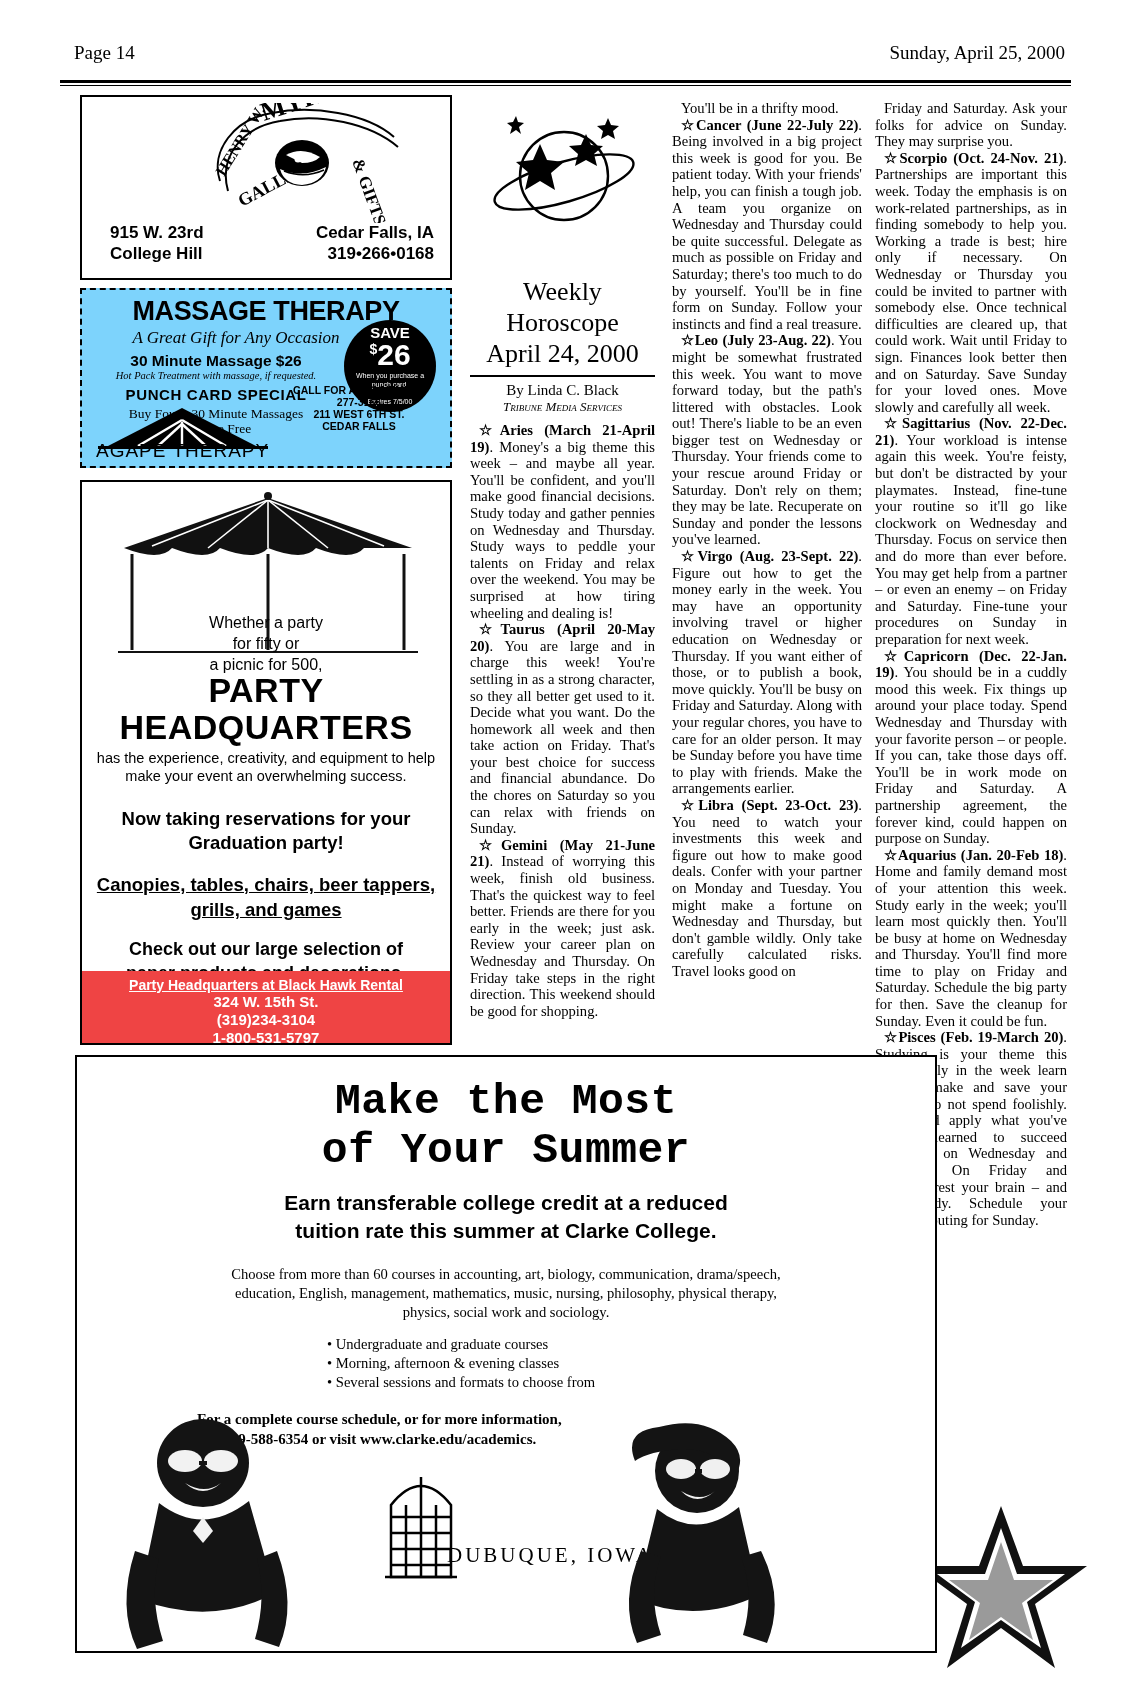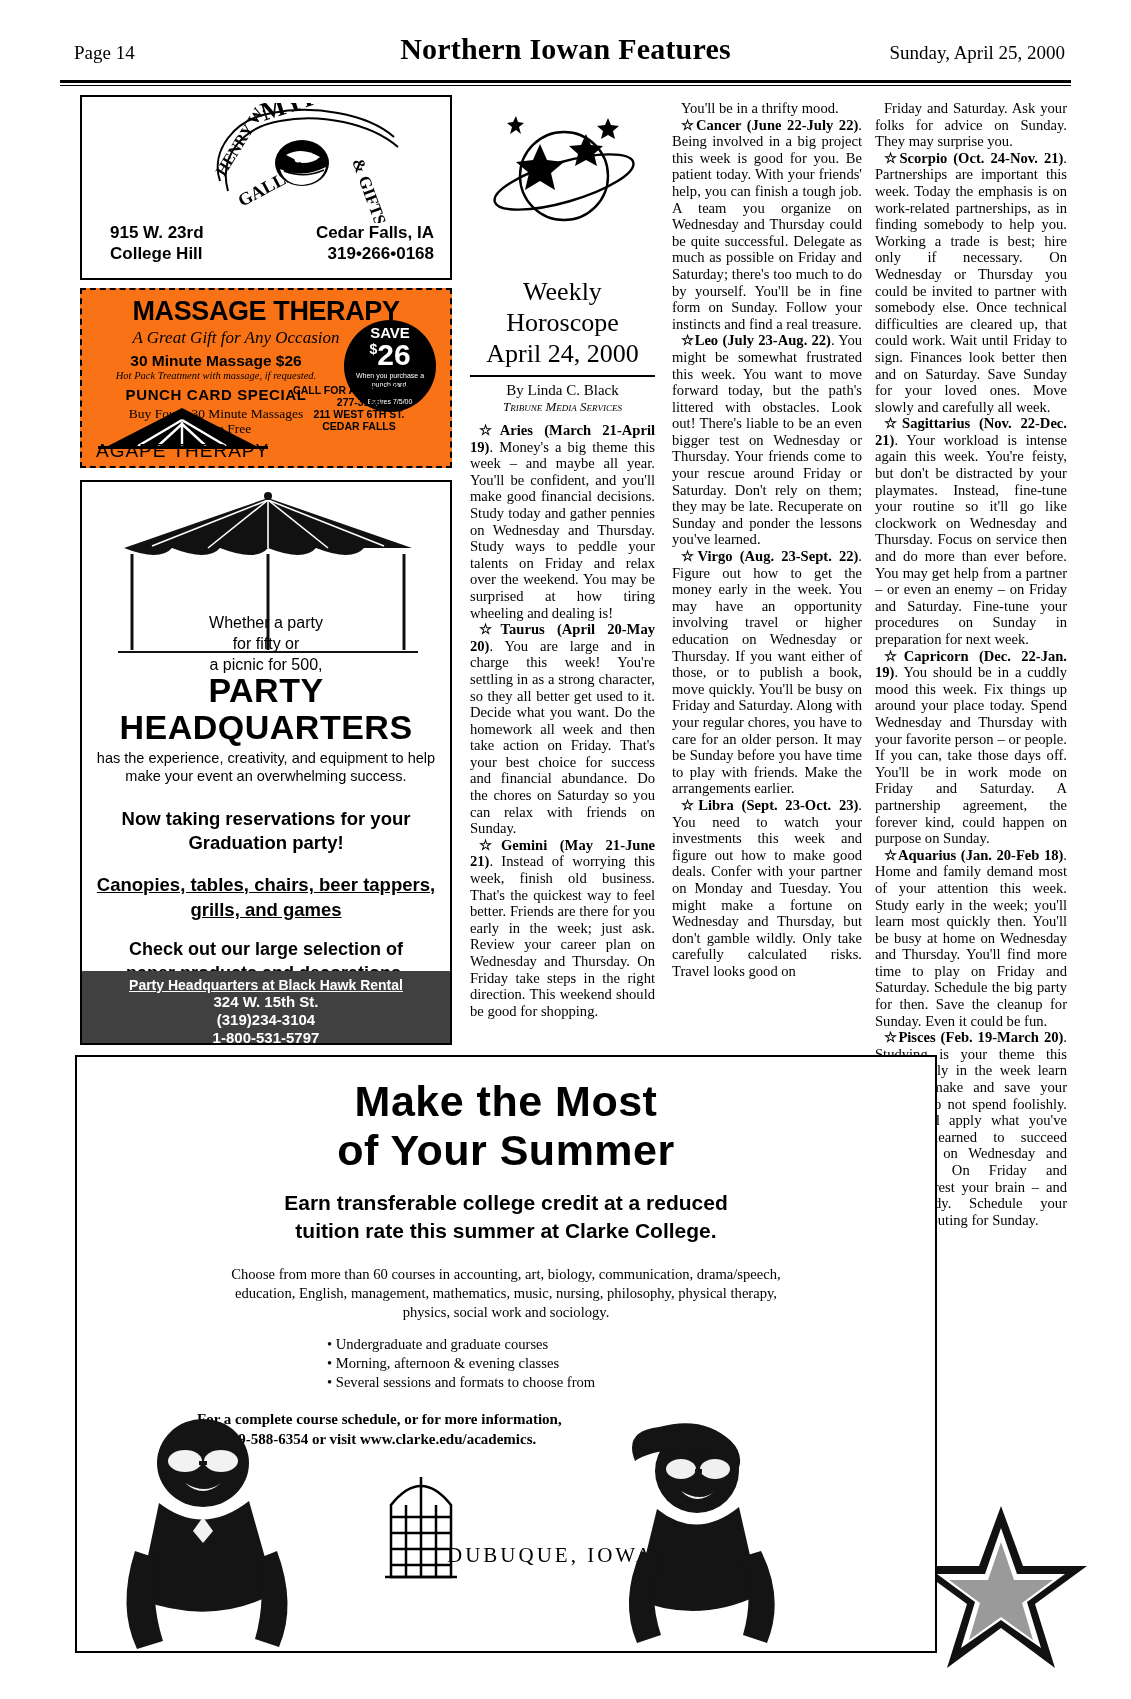--- a/index.html
+++ b/index.html
@@ -45,21 +45,21 @@
     font-weight:bold; font-size:17px; line-height:21px;margin-left:12px;
   }
   .myrtle-city {
     position:absolute; right:16px; bottom:14px; text-align:right;
     font-family:"Liberation Sans", sans-serif; font-weight:bold; font-size:17px; line-height:21px;
   }
 
   
   .ad-agape {
     position:absolute; left:80px; top:288px; width:372px; height:180px;
-    border:2px dashed #000; box-sizing:border-box; background:#f97316;
+    border:2px dashed #000; box-sizing:border-box; background:#7dd3fc;
   }
   .agape-title {
     position:absolute; left:0; right:0; top:6px; text-align:center;
     font-family:"Liberation Sans", sans-serif; font-weight:bold; font-size:27px; letter-spacing:-0.4px;
   }
   .agape-sub {
     position:absolute; left:0; right:60px; top:38px; text-align:center;
     font-style:italic; font-size:17px; font-family:"Liberation Serif", serif;
   }
   .agape-l1 { position:absolute; left:8px; right:108px; top:62px; text-align:center; font-family:"Liberation Sans", sans-serif; font-weight:bold; font-size:15.5px;}
@@ -110,34 +110,34 @@
   .party-list {
     position:absolute; left:12px; right:12px; top:390px; text-align:center;
     font-family:"Liberation Sans", sans-serif; font-weight:bold; font-size:18.5px; line-height:25px;
     text-decoration:underline;
   }
   .party-check {
     position:absolute; left:14px; right:14px; top:455px; text-align:center;
     font-family:"Liberation Sans", sans-serif; font-weight:bold; font-size:18px; line-height:24px;
   }
   .party-footer {
-    position:absolute; left:0; right:0; bottom:0; height:72px; background:#404040; color:#fff;
+    position:absolute; left:0; right:0; bottom:0; height:72px; background:#ef4444; color:#fff;
     font-family:"Liberation Sans", sans-serif; text-align:center;
   }
   .party-footer .pf1 { margin-top:6px; font-weight:bold; font-size:14px; text-decoration:underline; }
   .party-footer .pf2 { font-weight:bold; font-size:15px; line-height:18px; }
 
   
   .ad-clarke {
     position:absolute; left:75px; top:1055px; width:862px; height:598px;
     border:2px solid #000; box-sizing:border-box; background:#fff;
   }
   .clarke-h1 {
     position:absolute; left:0; right:0; top:20px; text-align:center;
-    font-family:Liberation Sans, sans-serif; font-weight:bold; font-size:43px; line-height:49px;
+    font-family:Liberation Mono, monospace; font-weight:bold; font-size:43px; line-height:49px;
     letter-spacing:0.5px;
   }
   .clarke-h2 {
     position:absolute; left:60px; right:60px; top:132px; text-align:center;
     font-family:"Liberation Sans", sans-serif; font-weight:bold; font-size:21px; line-height:28px;
   }
   .clarke-p {
     position:absolute; left:150px; right:150px; top:208px; text-align:center;
     font-size:14.6px; line-height:19px;
   }
@@ -177,21 +177,20 @@
   
   .bigstar { position:absolute; right:40px; bottom:22px; width:180px; height:175px; }
 </style>
 </head>
 <body>
 
 <div class="page">
 
   <div class="masthead">
     <div class="pageno">Page 14</div>
-    <div class="title">Northern Iowan Features</div>
     <div class="date">Sunday, April 25, 2000</div>
   </div>
   <div class="rule"></div>
   <div class="rule2"></div>
 
   <div class="ad-myrtle">
     <svg class="myrtle-art" viewBox="0 0 210 120">
       <g fill="none" stroke="#000" stroke-width="2">
         <path d="M18 78 C8 48 32 16 70 10 C110 2 165 10 192 34"></path>
         <path d="M26 88 C16 52 42 24 78 18 C118 10 168 20 196 44"></path>

